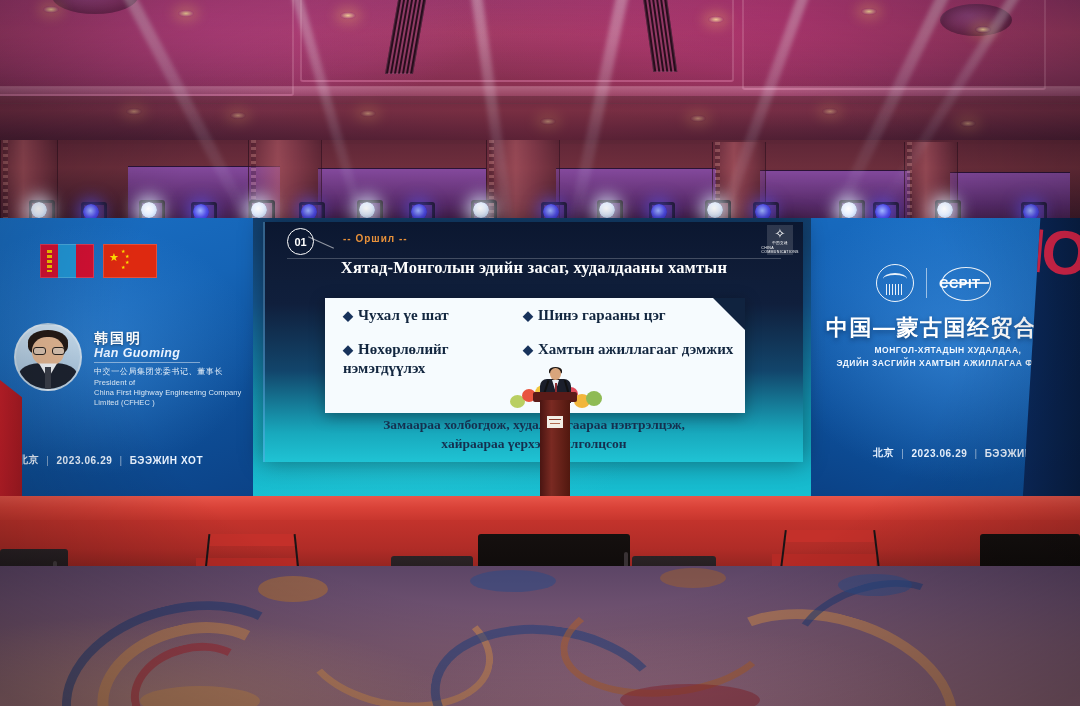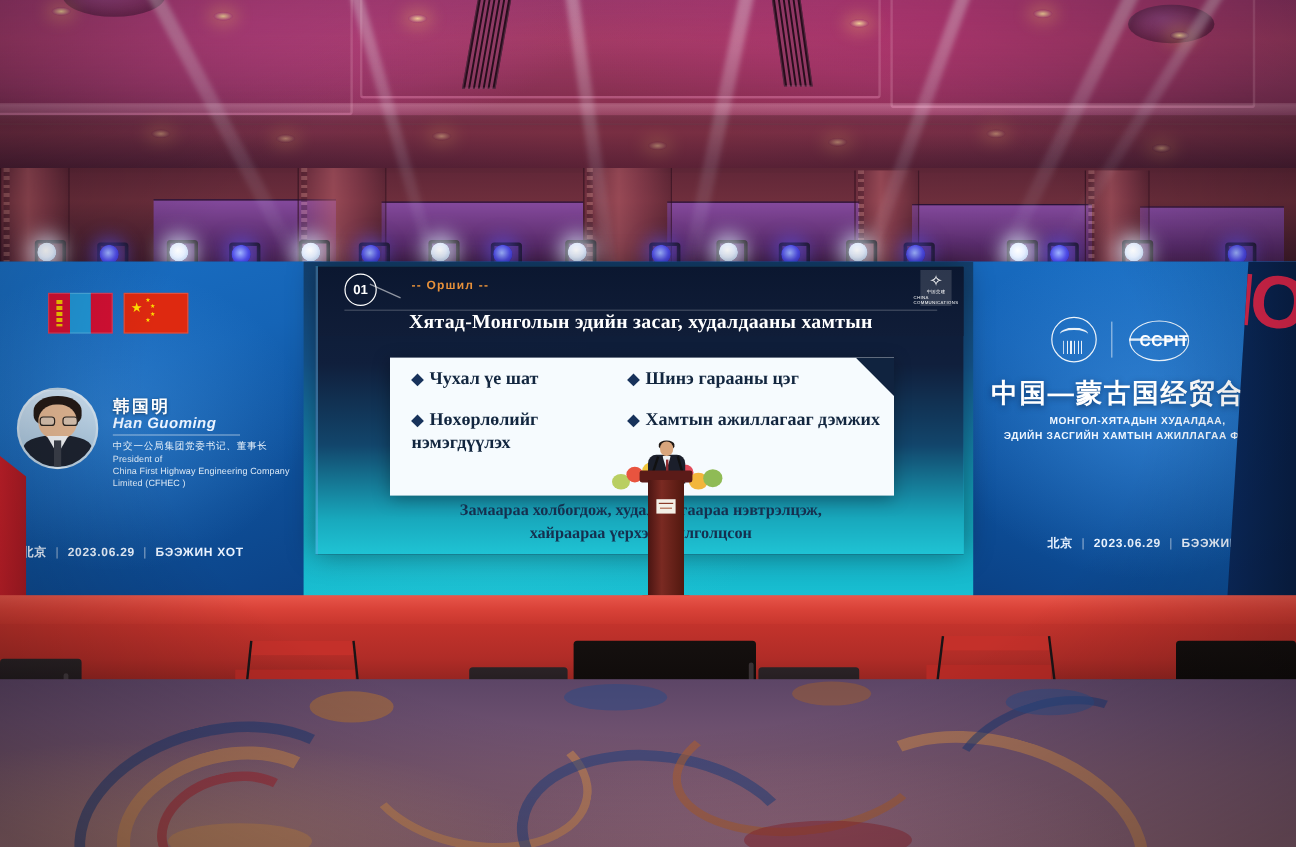--- a/index.html
+++ b/index.html
@@ -104,21 +104,21 @@
   .datebar .sep{color:rgba(255,255,255,.55);font-weight:normal;}
 
   
   .logorow{position:absolute;display:flex;align-items:center;gap:12px;}
   .logo-emblem{width:36px;height:36px;border-radius:50%;border:1.6px solid rgba(255,255,255,.92);position:relative;}
   .logo-emblem:before{content:"";position:absolute;left:6px;top:8px;right:6px;height:10px;
     border-top:2px solid rgba(255,255,255,.9);border-radius:50% 50% 0 0;}
   .logo-emblem:after{content:"";position:absolute;left:9px;top:19px;right:9px;height:11px;
     background:repeating-linear-gradient(90deg,rgba(255,255,255,.9) 0 1px,transparent 1px 3px);}
   .logo-div{width:1px;height:30px;background:rgba(255,255,255,.55);}
-  .logo-ccpit{width:52px;height:36px;position:relative;display:flex;align-items:center;justify-content:flex-end;}
+  .logo-ccpit{width:52px;height:36px;position:relative;display:flex;align-items:center;justify-content:flex-start;}
   .logo-ccpit .globe{position:absolute;left:2px;top:2px;width:48px;height:32px;border:1.6px solid rgba(255,255,255,.9);border-radius:50%;}
   .logo-ccpit .globe:before{content:"";position:absolute;left:-1px;top:14px;width:48px;height:1.6px;background:rgba(255,255,255,.85);}
   .logo-ccpit .txt{position:relative;color:#fff;font-size:13px;font-weight:bold;letter-spacing:.5px;z-index:2;}
   .r-title-cn{position:absolute;color:#fff;font-size:22px;font-weight:bold;letter-spacing:1.5px;white-space:nowrap;
     text-shadow:0 2px 5px rgba(0,20,50,.5);}
   .r-title-mn{position:absolute;color:#f0f7ff;font-size:8.5px;font-weight:bold;letter-spacing:.5px;line-height:12px;text-align:center;}
 
   
   .wedge{position:absolute;right:0;top:218px;width:60px;height:286px;
     background:linear-gradient(90deg,#0b2a5e,#081f46);

